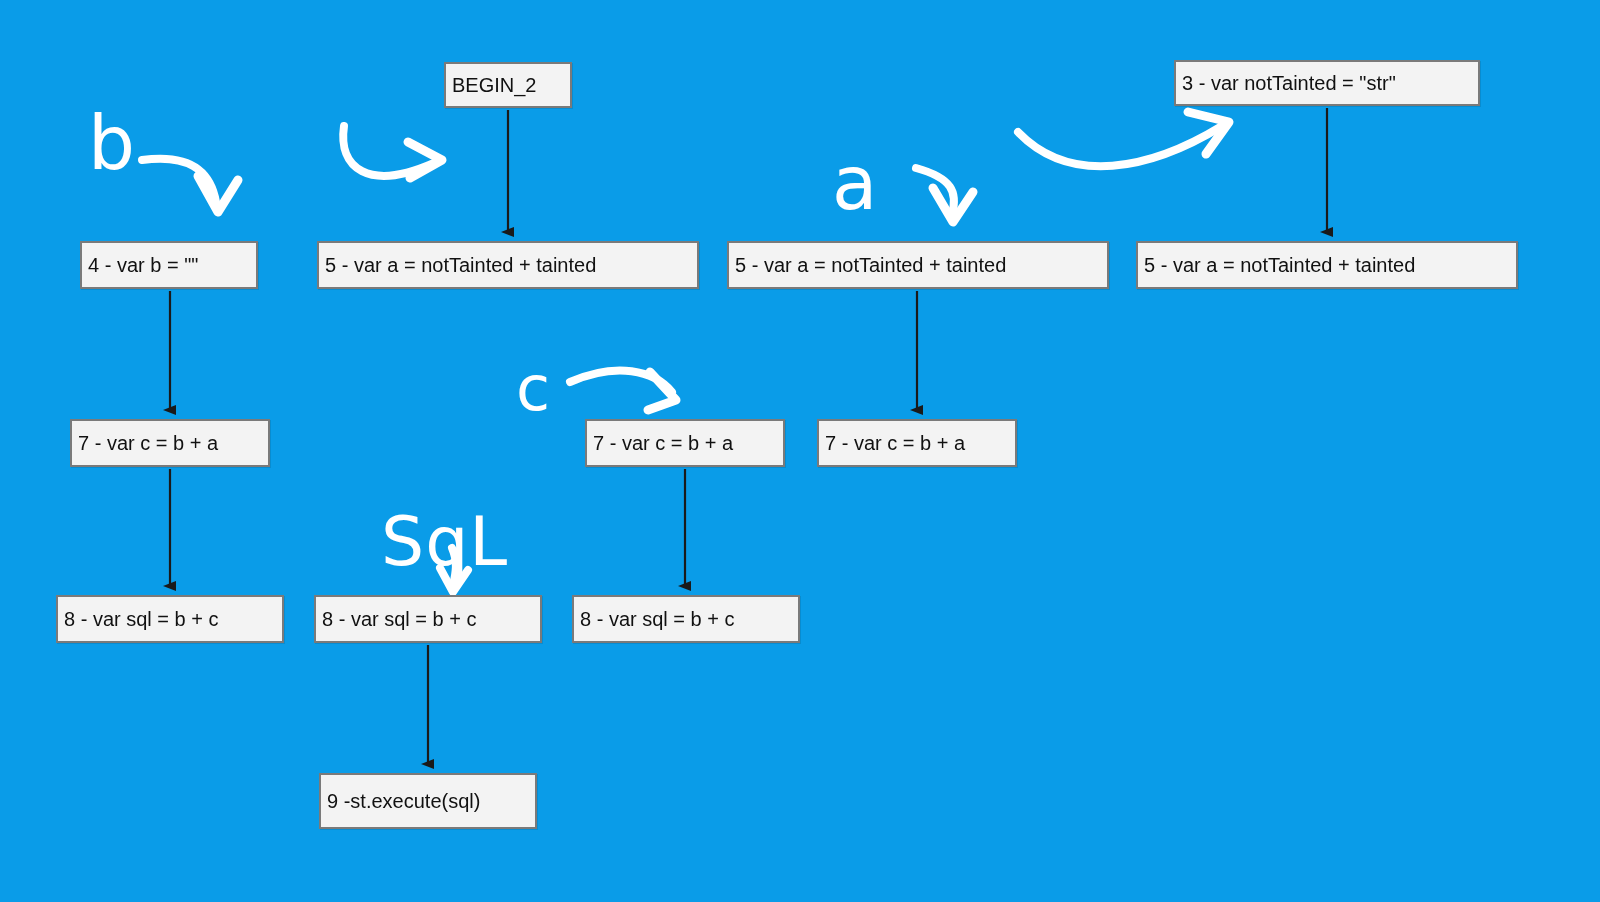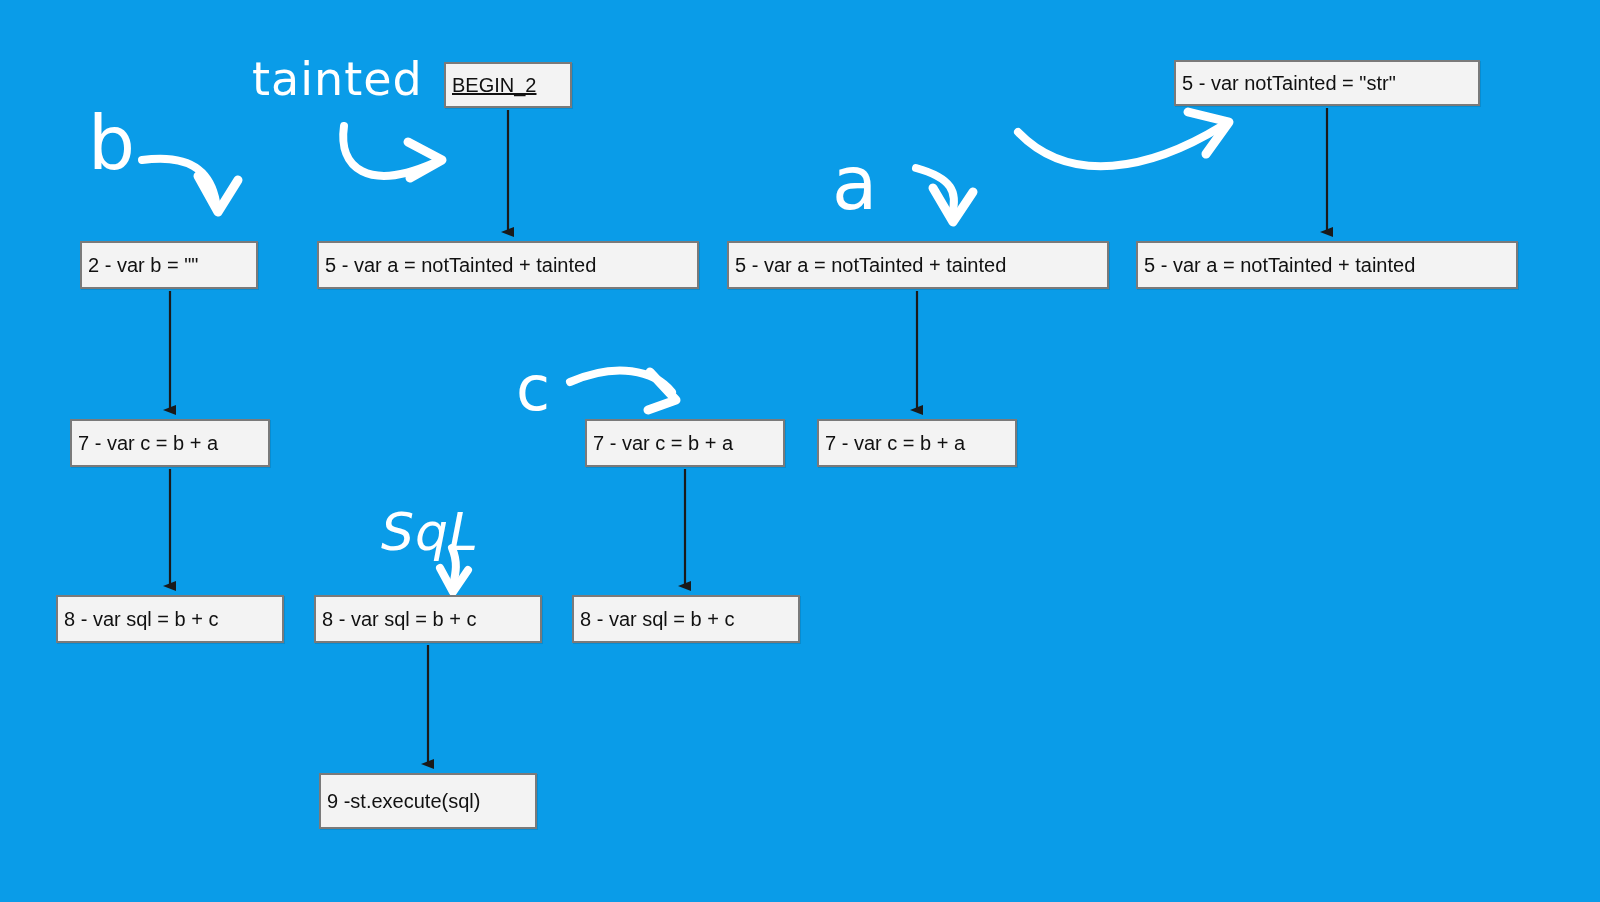--- a/index.html
+++ b/index.html
@@ -47,21 +47,21 @@
     font-family: "DejaVu Sans", sans-serif;
     font-weight: 400;
     white-space: nowrap;
     user-select: none;
   }
   .hand-tainted    { font-size: 46px; letter-spacing: 1px; }
   .hand-nottainted { font-size: 50px; letter-spacing: 1px; }
   .hand-b          { font-size: 74px; }
   .hand-a          { font-size: 74px; }
   .hand-c          { font-size: 62px; }
-  .hand-sql        { font-size: 52px; letter-spacing: 1px; font-style: italic; }
+  .hand-sql        { font-size: 68px; letter-spacing: 1px; }
 </style>
 </head>
 <body>
 
 <div id="canvas">
 
   <svg class="overlay" viewBox="0 0 1600 902" xmlns="http://www.w3.org/2000/svg">
     <defs>
       <marker id="arrowBlack" markerWidth="14" markerHeight="14" refX="5" refY="6" orient="auto" markerUnits="userSpaceOnUse">
         <path d="M0,0 L10,0 L5,13 Z" fill="#1a1a1a"></path>
@@ -105,37 +105,36 @@
         <path d="M650,372 L676,400 L648,410" stroke-width="9"></path>
       </g>
 
       <g>
         <path d="M452,548 C458,562 456,572 453,586"></path>
         <path d="M440,568 L453,592 L468,570" stroke-width="8"></path>
       </g>
     </g>
   </svg>
 
-  <div class="node" style="left:444px;  top:62px;  width:128px; height:46px;text-decoration:underline;">BEGIN_2</div>
-  <div class="node" style="left:1174px; top:60px;  width:306px; height:46px;">5 - var notTainted = "str"</div>
+  <div class="node" style="left:444px;  top:62px;  width:128px; height:46px;">BEGIN_2</div>
+  <div class="node" style="left:1174px; top:60px;  width:306px; height:46px;">3 - var notTainted = "str"</div>
 
-  <div class="node" style="left:80px;   top:241px; width:178px; height:48px;">2 - var b = ""</div>
+  <div class="node" style="left:80px;   top:241px; width:178px; height:48px;">4 - var b = ""</div>
   <div class="node" style="left:317px;  top:241px; width:382px; height:48px;">5 - var a = notTainted + tainted</div>
   <div class="node" style="left:727px;  top:241px; width:382px; height:48px;">5 - var a = notTainted + tainted</div>
   <div class="node" style="left:1136px; top:241px; width:382px; height:48px;">5 - var a = notTainted + tainted</div>
 
   <div class="node" style="left:70px;   top:419px; width:200px; height:48px;">7 - var c = b + a</div>
   <div class="node" style="left:585px;  top:419px; width:200px; height:48px;">7 - var c = b + a</div>
   <div class="node" style="left:817px;  top:419px; width:200px; height:48px;">7 - var c = b + a</div>
 
   <div class="node" style="left:56px;   top:595px; width:228px; height:48px;">8 - var sql = b + c</div>
   <div class="node" style="left:314px;  top:595px; width:228px; height:48px;">8 - var sql = b + c</div>
   <div class="node" style="left:572px;  top:595px; width:228px; height:48px;">8 - var sql = b + c</div>
 
   <div class="node" style="left:319px;  top:773px; width:218px; height:56px;">9 -st.execute(sql)</div>
 
-  <div class="hand hand-tainted" style="left:252px; top:52px;">tainted</div>
   <div class="hand hand-b" style="left:88px;  top:100px;">b</div>
   <div class="hand hand-a" style="left:832px; top:140px;">a</div>
   <div class="hand hand-c" style="left:516px; top:352px;">c</div>
   <div class="hand hand-sql" style="left:381px; top:502px;">SqL</div>
 
 </div>
 
 </body></html>

